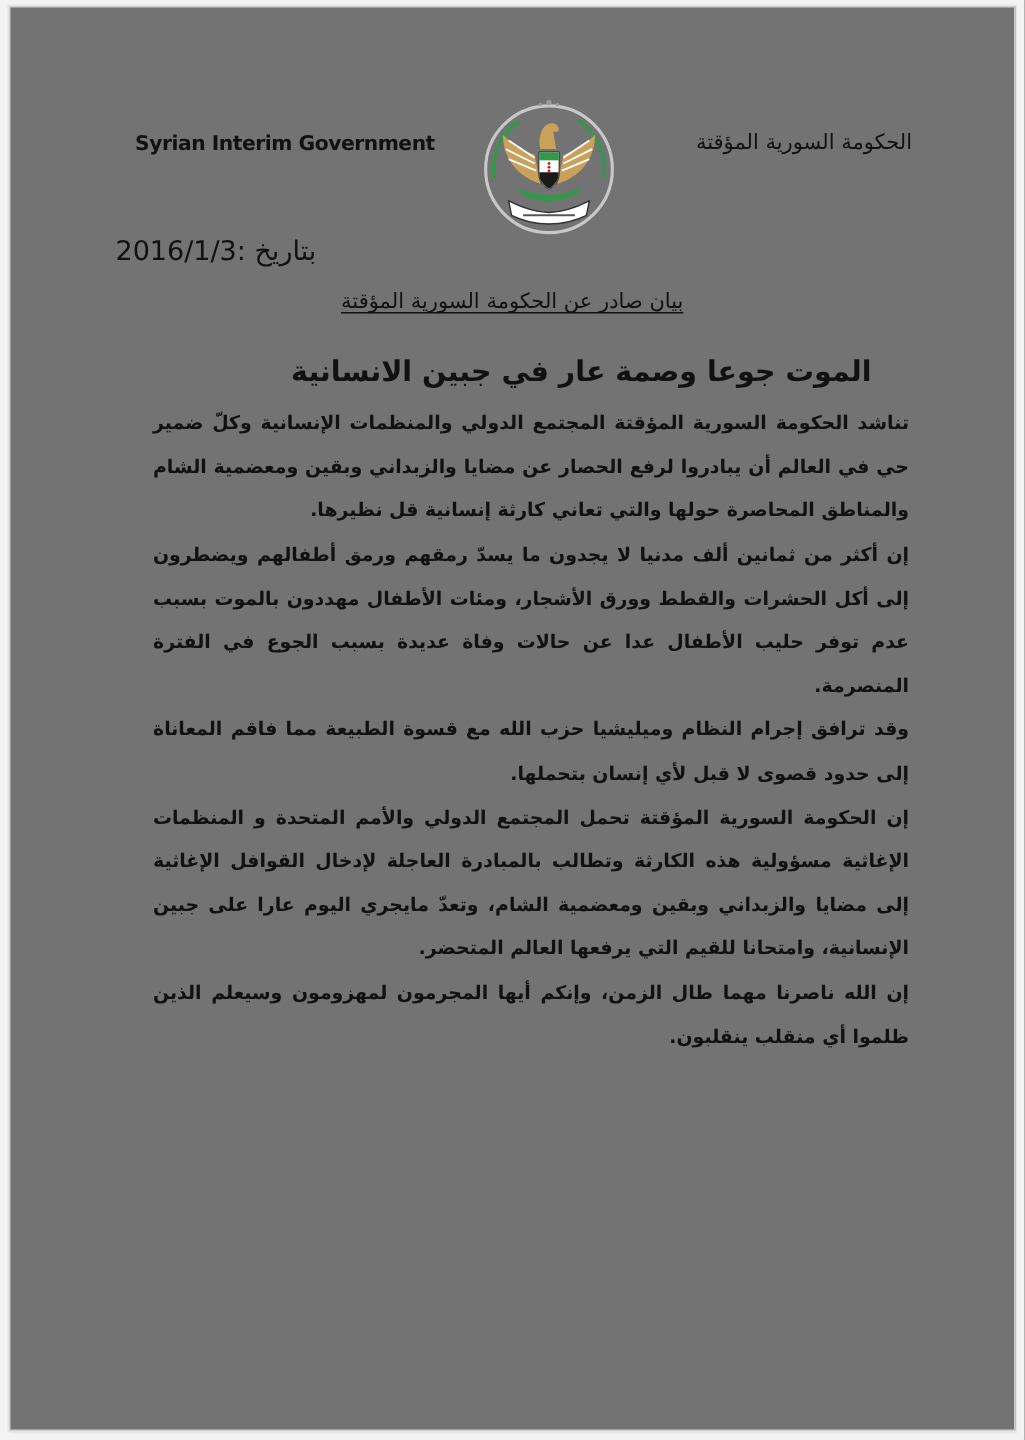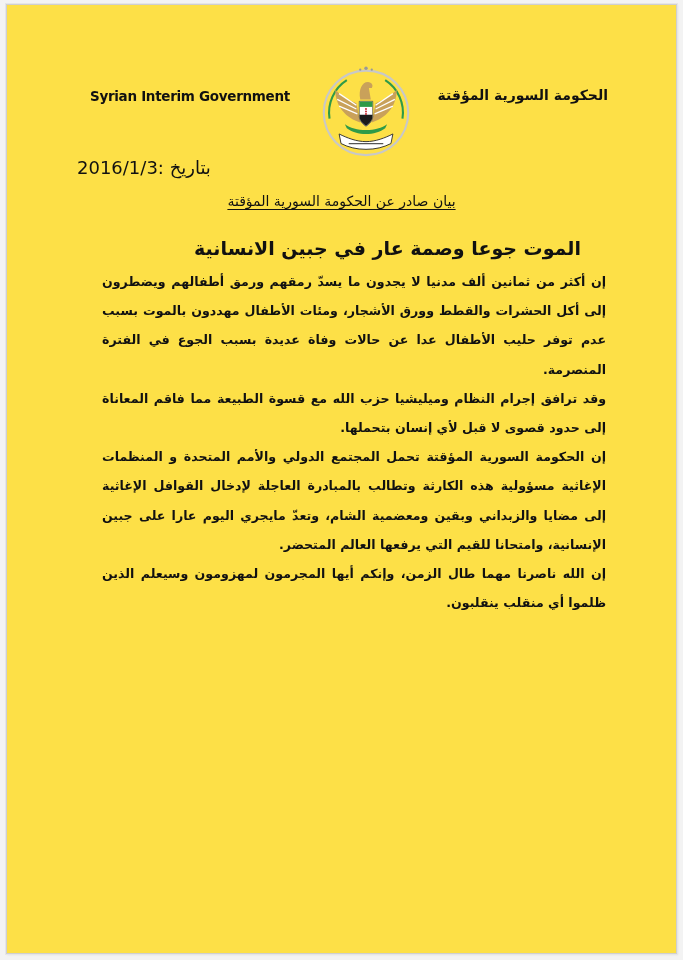--- a/index.html
+++ b/index.html
@@ -2,29 +2,29 @@
 <html><head>
 <meta charset="utf-8">
 <style>
   html, body { margin: 0; padding: 0; }
   body {
     width: 683px; height: 960px; background: #f3f3f3; position: relative;
     font-family: "DejaVu Sans", sans-serif; overflow: hidden;
   }
   .page {
     position: absolute; left: 6px; top: 4px; width: 669px; height: 948px;
-    background: #fde047; border: 1px solid #cfcfcf;
+    background: #737373; border: 1px solid #cfcfcf;
     box-shadow: 0 0 0 1px #e6e6e6, 1px 1px 2px rgba(0,0,0,0.08);
   }
   .hdr-en {
     position: absolute; left: 83px; top: 83px; font-size: 13.5px; font-weight: bold;
     color: #111; letter-spacing: -0.3px;
   }
   .hdr-ar {
-    position: absolute; right: 68px; top: 82px; font-size: 14px; font-weight: bold;
+    position: absolute; right: 68px; top: 82px; font-size: 14px; font-weight: normal;
     color: #111; direction: rtl;
   }
   .emblem { position: absolute; left: 311px; top: 56px; width: 96px; height: 96px; }
   .date {
     position: absolute; left: 70px; top: 152px; font-size: 18px; color: #111;
     direction: rtl; unicode-bidi: plaintext;
   }
   .title {
     position: absolute; left: 0; right: 0; top: 188px; text-align: center;
     font-size: 14px; color: #111; direction: rtl;
@@ -81,19 +81,20 @@
 
   <div class="date">بتاريخ :2016/1/3</div>
 
   <div class="title">
     <span>بيان صادر عن الحكومة السورية المؤقتة</span>
   </div>
 
   <div class="subtitle">الموت جوعا وصمة عار في جبين الانسانية</div>
 
   <div class="body">
+    <p>تناشد الحكومة السورية المؤقتة المجتمع الدولي والمنظمات الإنسانية وكلّ ضمير حي في العالم أن يبادروا لرفع الحصار عن مضايا والزبداني وبقين ومعضمية الشام والمناطق المحاصرة حولها والتي تعاني كارثة إنسانية قل نظيرها.</p>
     <p>إن أكثر من ثمانين ألف مدنيا لا يجدون ما يسدّ رمقهم ورمق أطفالهم ويضطرون إلى أكل الحشرات والقطط وورق الأشجار، ومئات الأطفال مهددون بالموت بسبب عدم توفر حليب الأطفال عدا عن حالات وفاة عديدة بسبب الجوع في الفترة المنصرمة.</p>
     <p>وقد ترافق إجرام النظام وميليشيا حزب الله مع قسوة الطبيعة مما فاقم المعاناة إلى حدود قصوى لا قبل لأي إنسان بتحملها.</p>
     <p>إن الحكومة السورية المؤقتة تحمل المجتمع الدولي والأمم المتحدة و المنظمات الإغاثية مسؤولية هذه الكارثة وتطالب بالمبادرة العاجلة لإدخال القوافل الإغاثية إلى مضايا والزبداني وبقين ومعضمية الشام، وتعدّ مايجري اليوم عارا على جبين الإنسانية، وامتحانا للقيم التي يرفعها العالم المتحضر.</p>
     <p>إن الله ناصرنا مهما طال الزمن، وإنكم أيها المجرمون لمهزومون وسيعلم الذين ظلموا أي منقلب ينقلبون.</p>
   </div>
 
 </div>
 
 </body></html>

